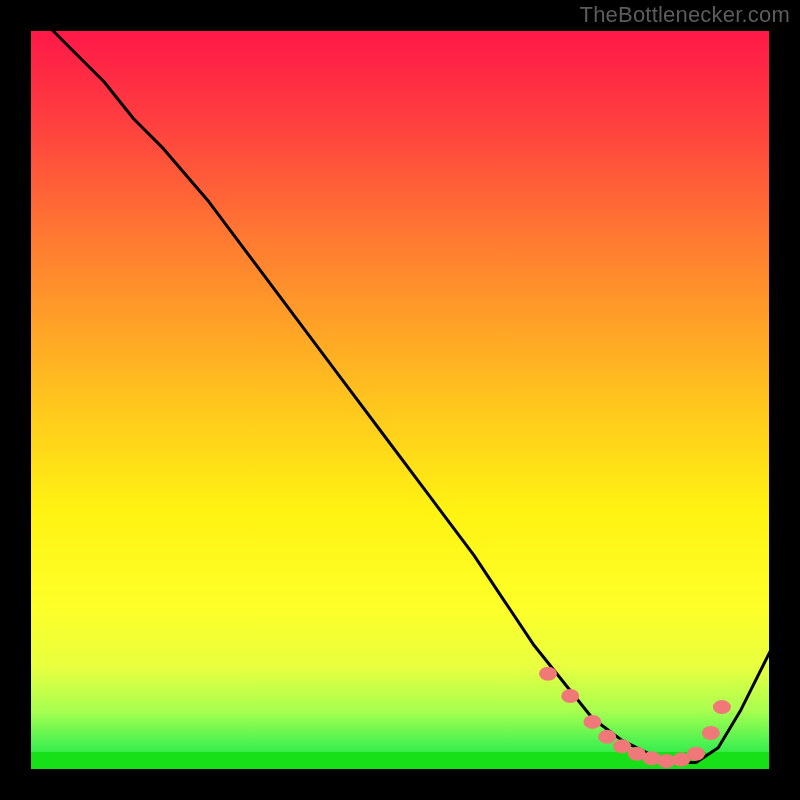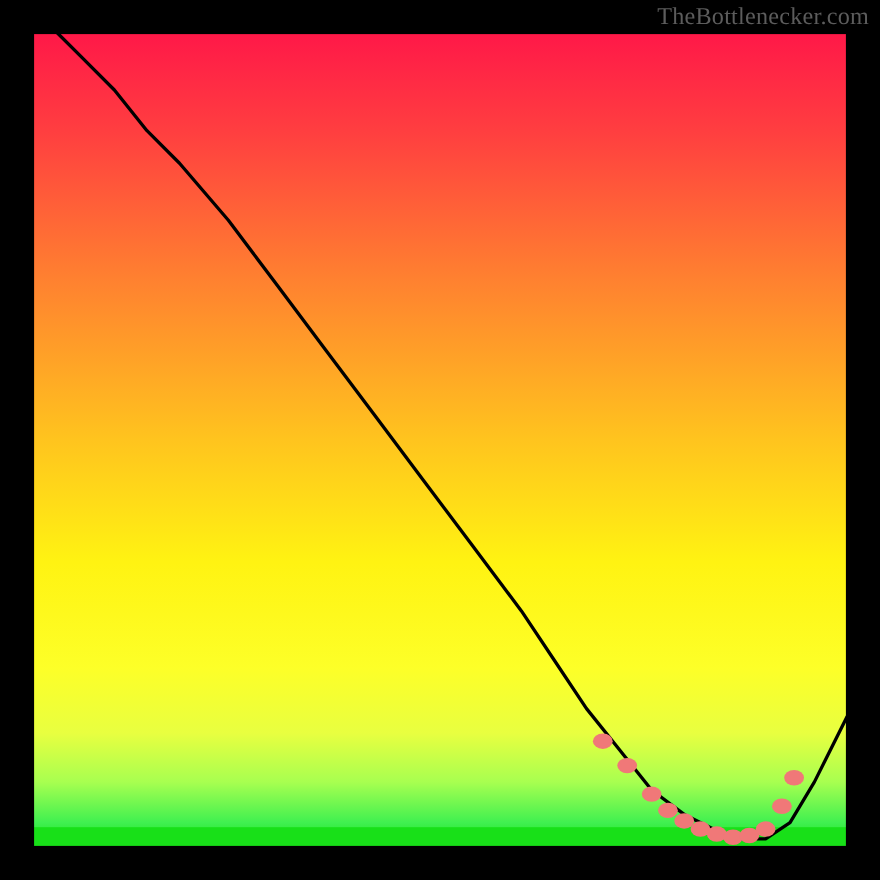--- a/index.html
+++ b/index.html
@@ -19,21 +19,20 @@
   }
   .watermark {
     position: absolute;
     top: 2px;
     right: 10px;
     color: #5c5c5c;
     font-size: 22px;
     font-weight: 500;
     letter-spacing: 0.2px;
     user-select: none;
-    font-family: Liberation Serif, serif;
   }
   svg {
     display: block;
   }
 </style>
 </head>
 <body>
 
 <div class="frame">
   <div class="watermark">TheBottleneсker.com</div>

